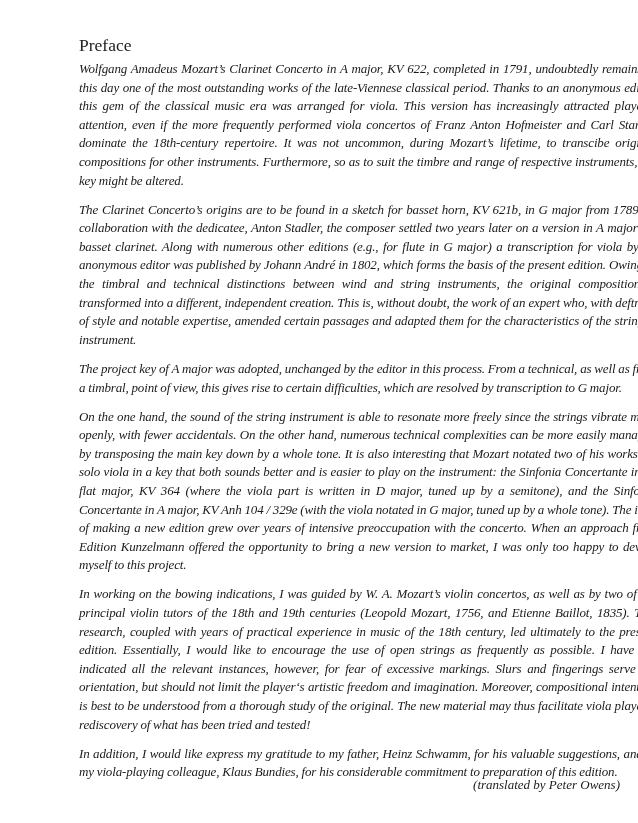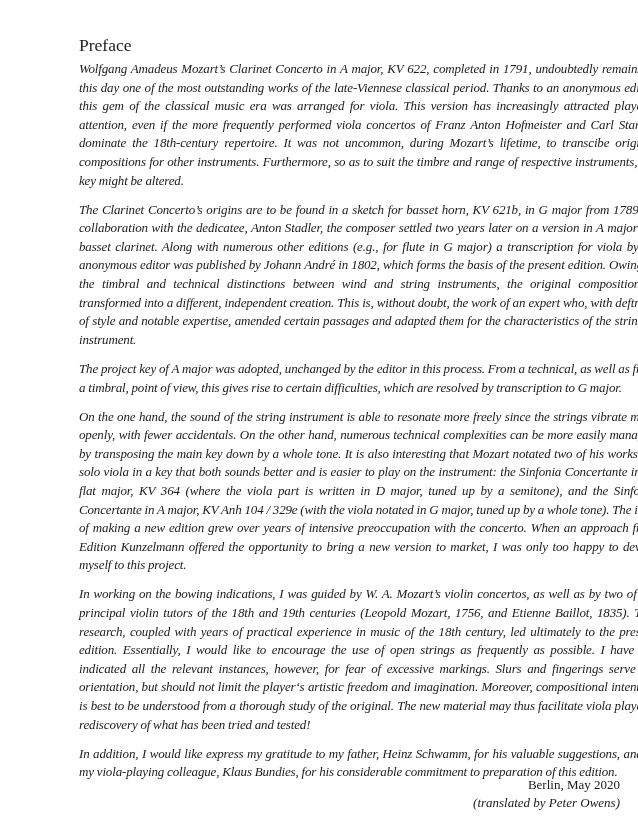--- a/index.html
+++ b/index.html
@@ -57,15 +57,14 @@
   <h1 class="heading">Preface</h1>
   <p class="para">Wolfgang Amadeus Mozart’s Clarinet Concerto in A major, KV 622, completed in 1791, undoubtedly remains to this day one of the most outstanding works of the late-Viennese classical period. Thanks to an anonymous editor, this gem of the classical music era was arranged for viola. This version has increasingly attracted players’ attention, even if the more frequently performed viola concertos of Franz Anton Hofmeister and Carl Stamitz dominate the 18th-century repertoire. It was not uncommon, during Mozart’s lifetime, to transcibe original compositions for other instruments. Furthermore, so as to suit the timbre and range of respective instruments, the key might be altered.</p>
   <p class="para">The Clarinet Concerto’s origins are to be found in a sketch for basset horn, KV 621b, in G major from 1789. In collaboration with the dedicatee, Anton Stadler, the composer settled two years later on a version in A major for basset clarinet. Along with numerous other editions (e.g., for flute in G major) a transcription for viola by an anonymous editor was published by Johann André in 1802, which forms the basis of the present edition. Owing to the timbral and technical distinctions between wind and string instruments, the original composition is transformed into a different, independent creation. This is, without doubt, the work of an expert who, with deftness of style and notable expertise, amended certain passages and adapted them for the characteristics of the stringed instrument.</p>
   <p class="para">The project key of A major was adopted, unchanged by the editor in this process. From a technical, as well as from a timbral, point of view, this gives rise to certain difficulties, which are resolved by transcription to G major.</p>
   <p class="para">On the one hand, the sound of the string instrument is able to resonate more freely since the strings vibrate more openly, with fewer accidentals. On the other hand, numerous technical complexities can be more easily managed by transposing the main key down by a whole tone. It is also interesting that Mozart notated two of his works for solo viola in a key that both sounds better and is easier to play on the instrument: the Sinfonia Concertante in E-flat major, KV 364 (where the viola part is written in D major, tuned up by a semitone), and the Sinfonia Concertante in A major, KV Anh 104 / 329e (with the viola notated in G major, tuned up by a whole tone). The idea of making a new edition grew over years of intensive preoccupation with the concerto. When an approach from Edition Kunzelmann offered the opportunity to bring a new version to market, I was only too happy to devote myself to this project.</p>
   <p class="para">In working on the bowing indications, I was guided by W. A. Mozart’s violin concertos, as well as by two of the principal violin tutors of the 18th and 19th centuries (Leopold Mozart, 1756, and Etienne Baillot, 1835). This research, coupled with years of practical experience in music of the 18th century, led ultimately to the present edition. Essentially, I would like to encourage the use of open strings as frequently as possible. I have not indicated all the relevant instances, however, for fear of excessive markings. Slurs and fingerings serve for orientation, but should not limit the player‘s artistic freedom and imagination. Moreover, compositional intention is best to be understood from a thorough study of the original. The new material may thus facilitate viola players’ rediscovery of what has been tried and tested!</p>
   <p class="para">In addition, I would like express my gratitude to my father, Heinz Schwamm, for his valuable suggestions, and to my viola-playing colleague, Klaus Bundies, for his considerable commitment to preparation of this edition.</p>
 </div>
 
 <div class="signature">
-  <div>Berlin, May 2020</div>
   <div class="italic">(translated by Peter Owens)</div>
 </div>
 
 </body></html>

